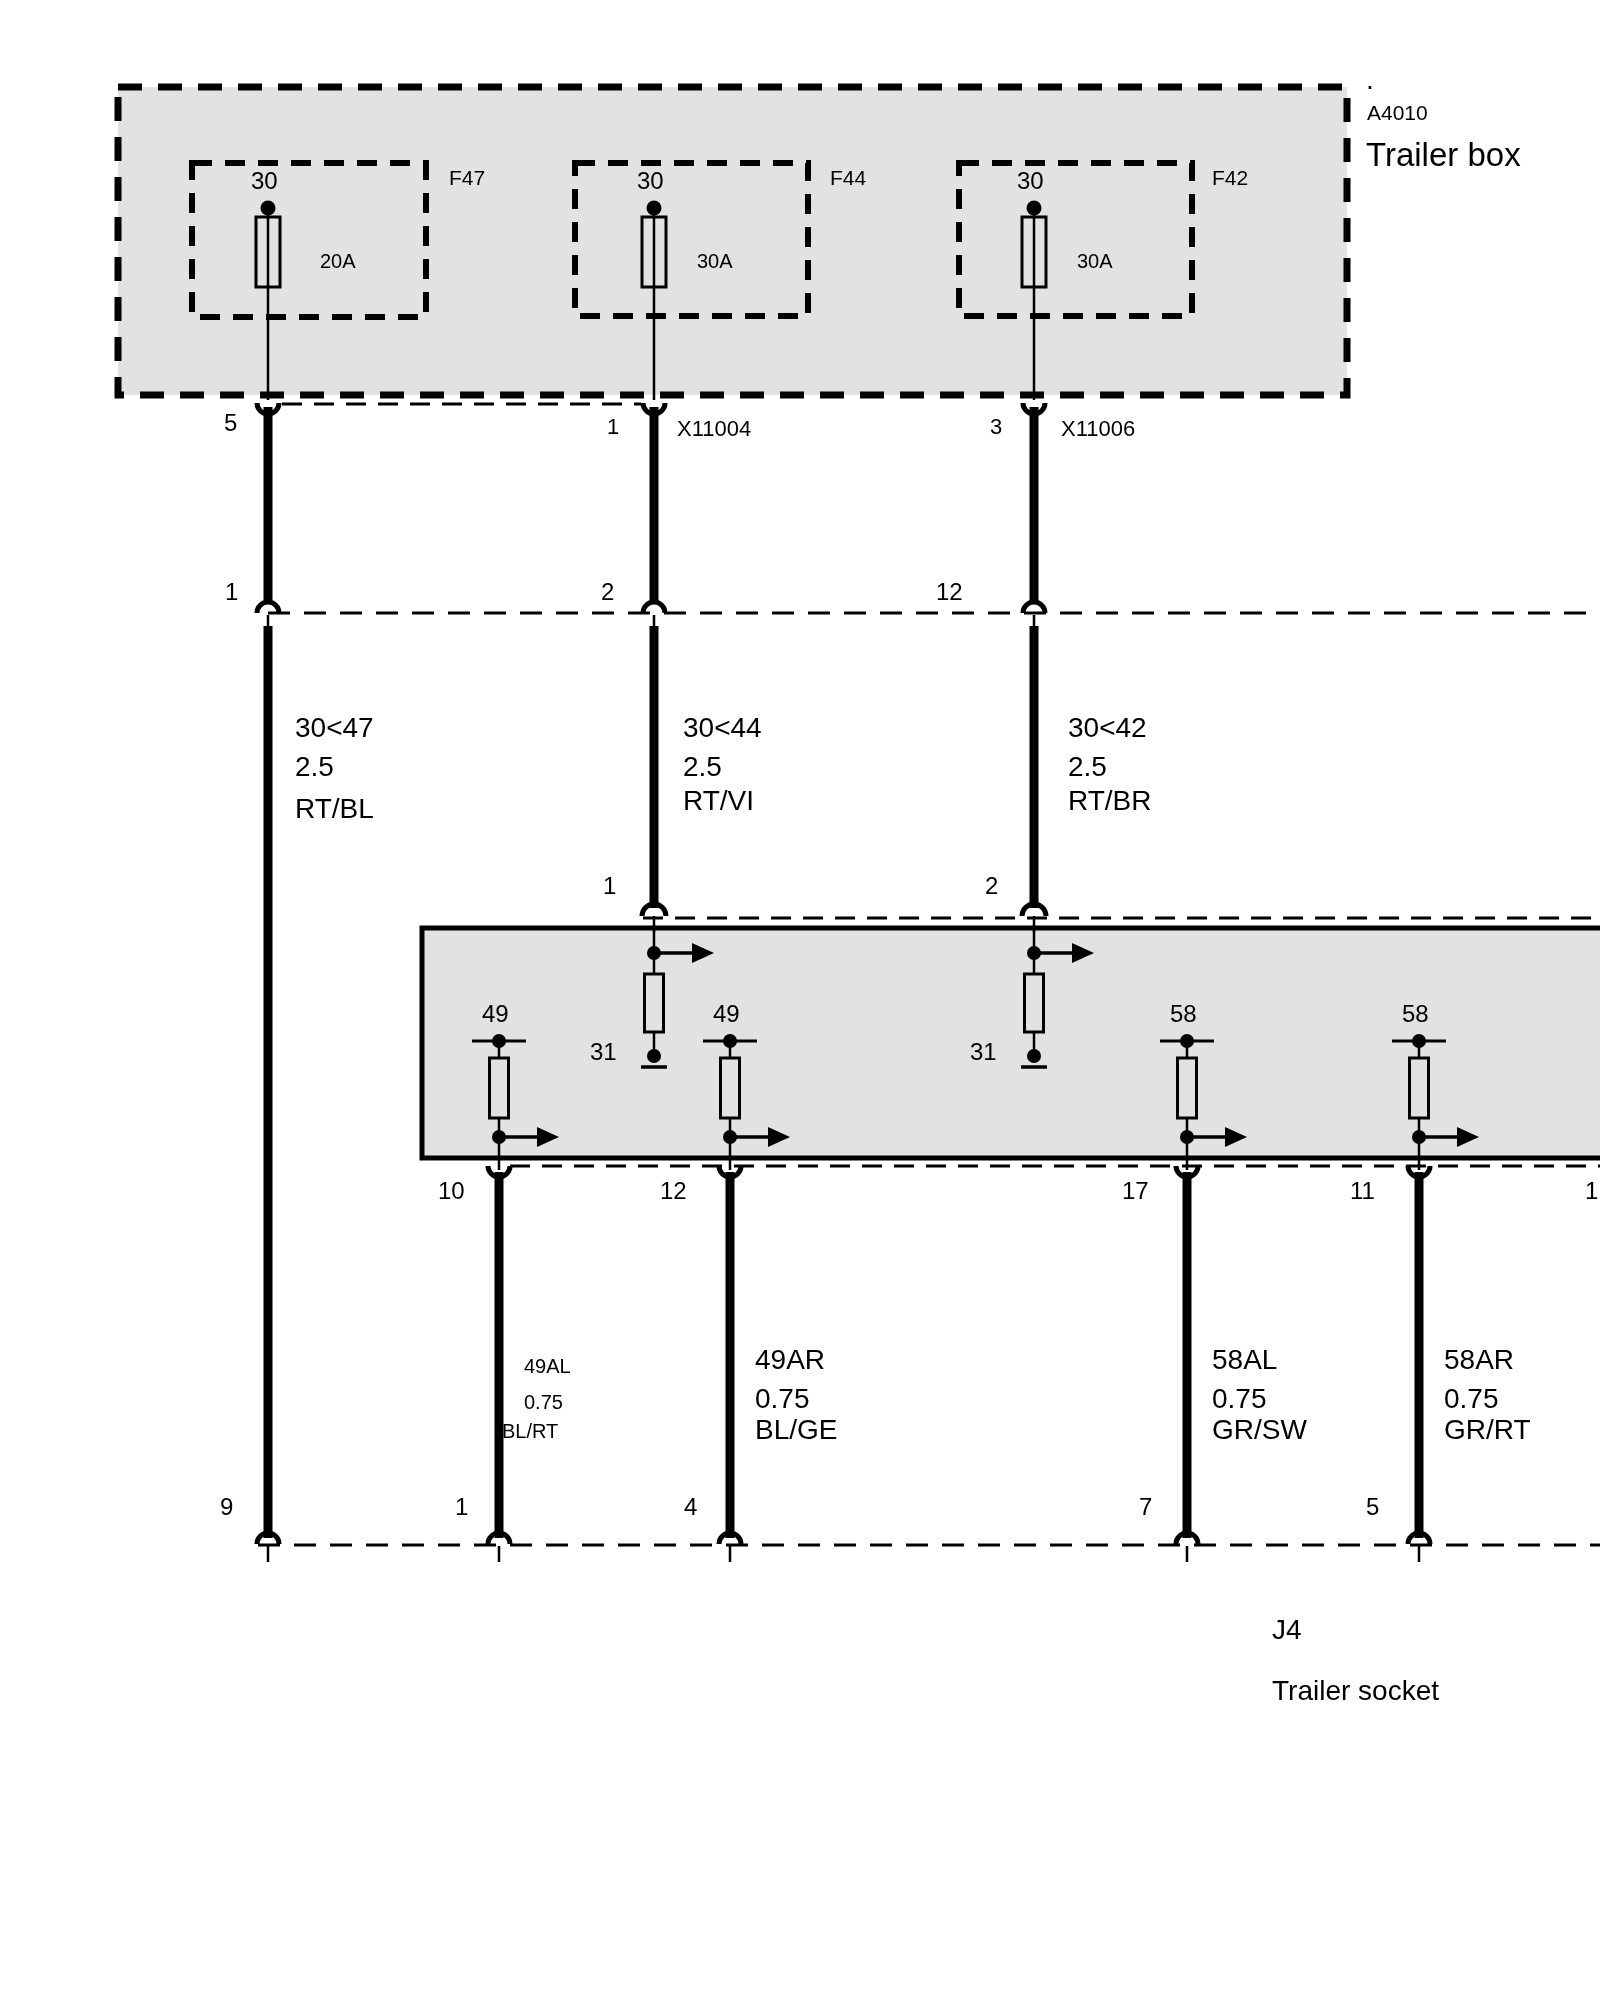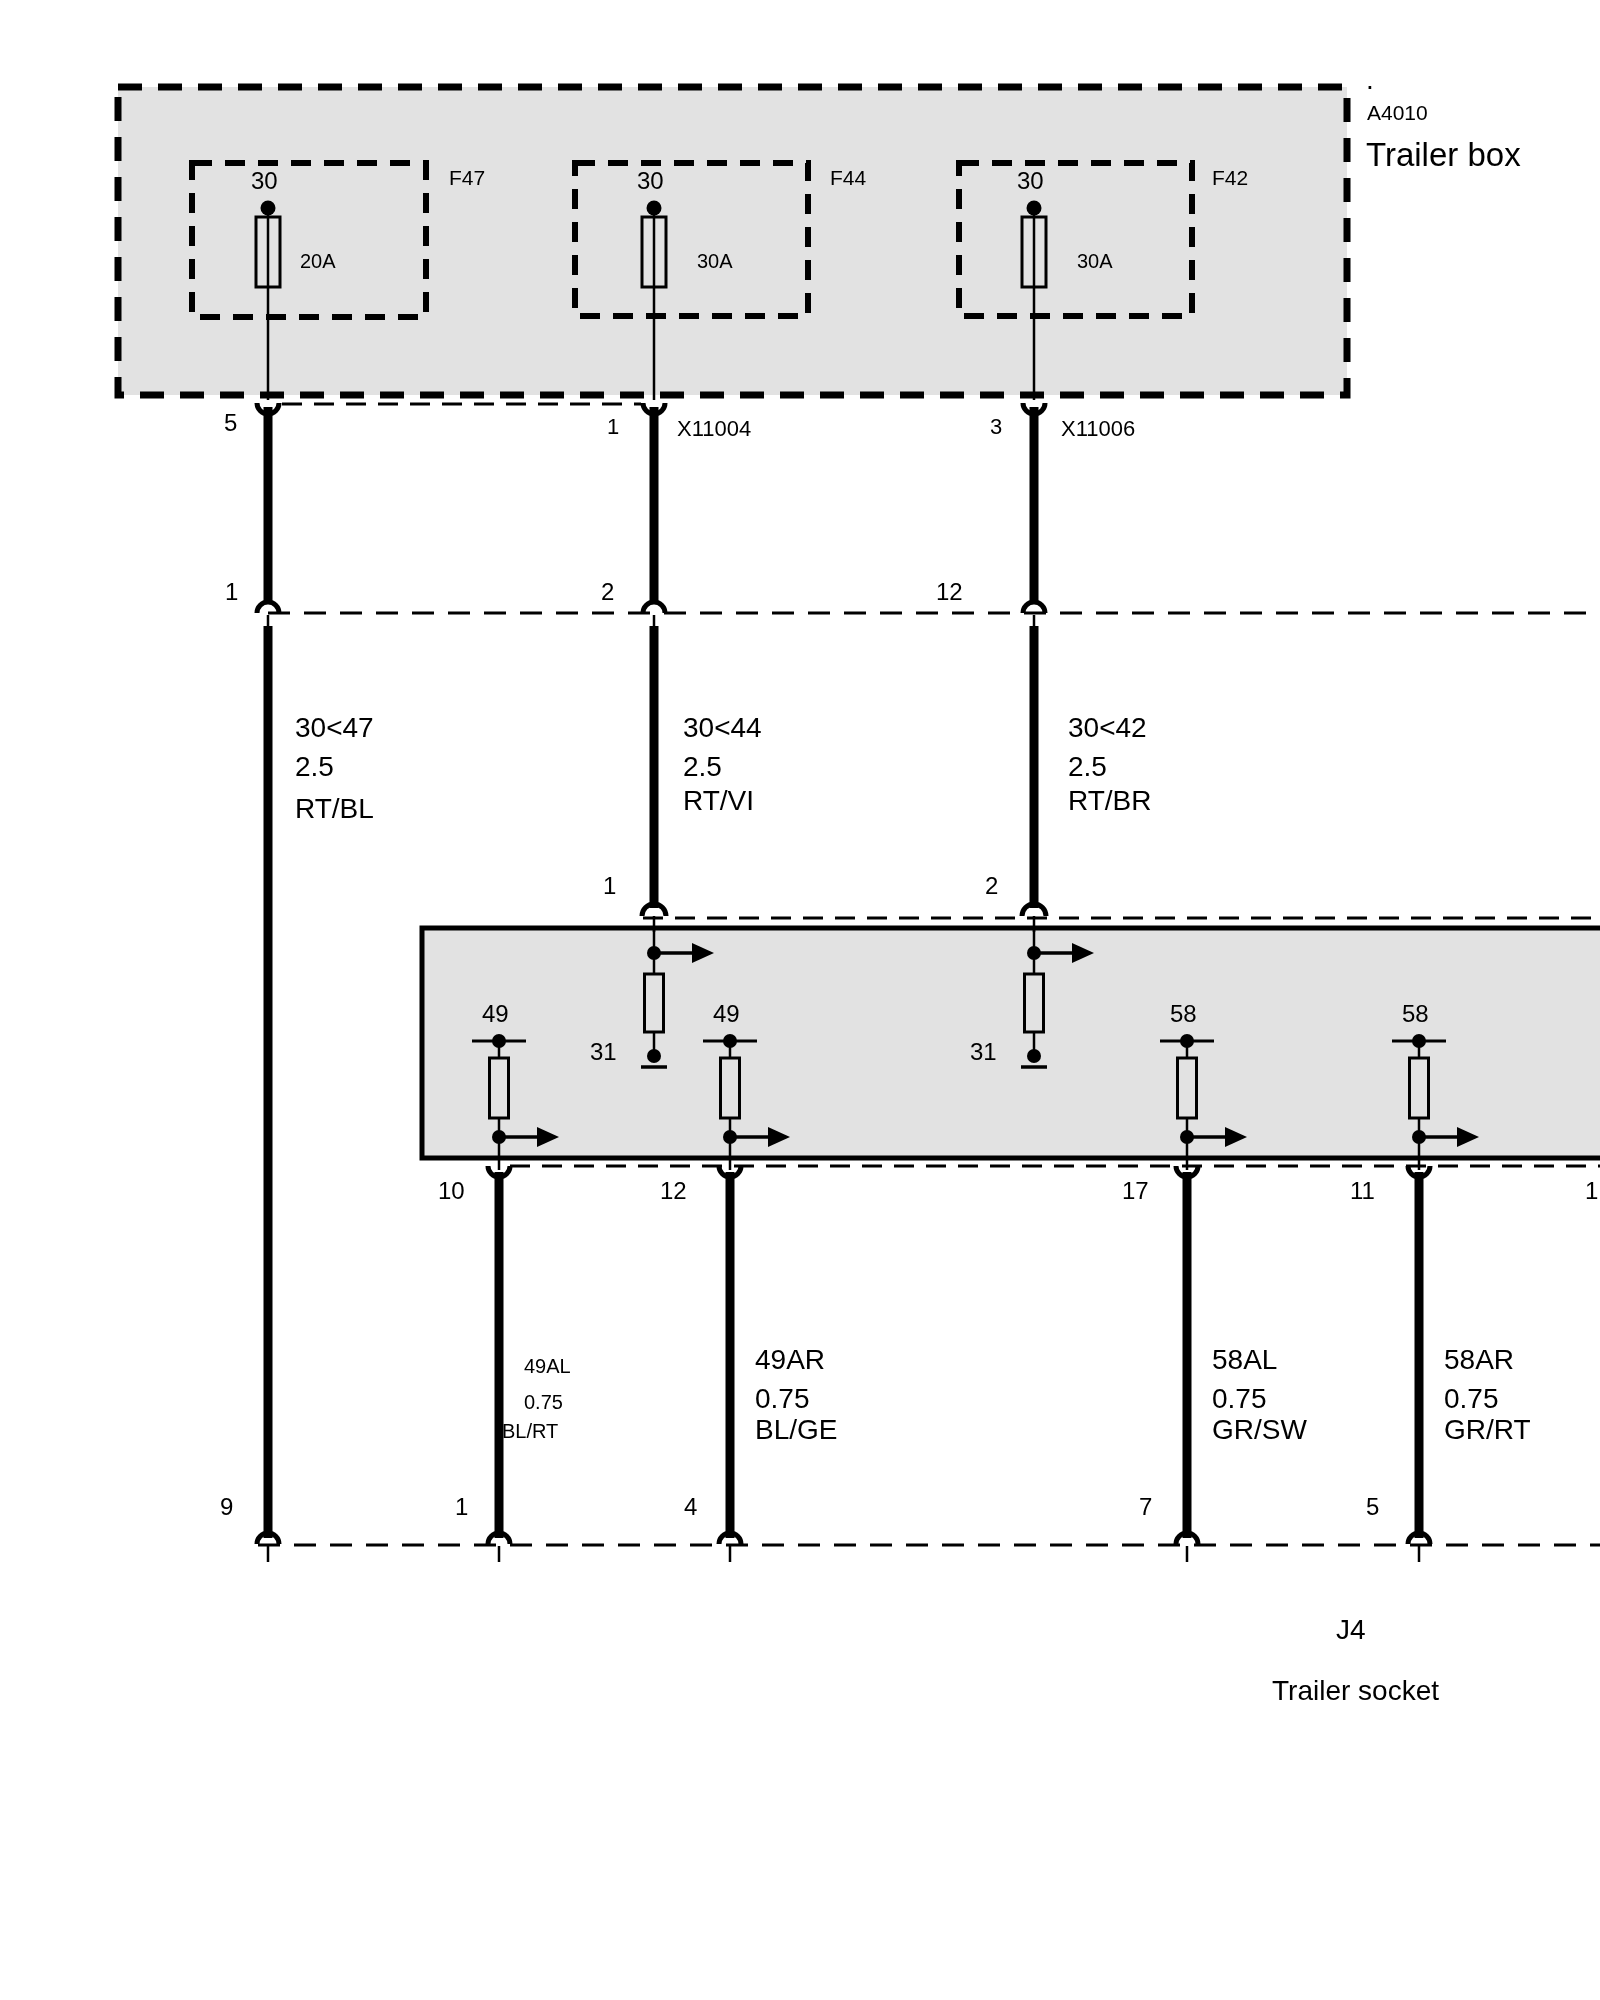--- a/index.html
+++ b/index.html
@@ -177,21 +177,21 @@
 </svg>
 
 <div class="lbl f28" style="left:1366px;top:66px;">.</div>
 <div class="lbl f21" style="left:1367px;top:102px;">A4010</div>
 <div class="lbl f33" style="left:1366px;top:138px;">Trailer box</div>
 
 <div class="lbl f30" style="left:251px;top:169px;">30</div>
 <div class="lbl f30" style="left:637px;top:169px;">30</div>
 <div class="lbl f30" style="left:1017px;top:169px;">30</div>
 
-<div class="lbl f20" style="left:300px;top:251px;text-align:center;">20A</div>
+<div class="lbl f20" style="left:320px;top:251px;text-align:center;">20A</div>
 <div class="lbl f20" style="left:697px;top:251px;">30A</div>
 <div class="lbl f20" style="left:1077px;top:251px;">30A</div>
 
 <div class="lbl f21" style="left:449px;top:167px;">F47</div>
 <div class="lbl f21" style="left:830px;top:167px;">F44</div>
 <div class="lbl f21" style="left:1212px;top:167px;">F42</div>
 
 <div class="lbl f30" style="left:224px;top:411px;">5</div>
 <div class="lbl f22" style="left:607px;top:416px;">1</div>
 <div class="lbl f22" style="left:677px;top:418px;">X11004</div>
@@ -240,16 +240,16 @@
 <div class="lbl f28" style="left:1444px;top:1346px;">58AR</div>
 <div class="lbl f28" style="left:1444px;top:1385px;">0.75</div>
 <div class="lbl f28" style="left:1444px;top:1416px;">GR/RT</div>
 
 <div class="lbl f30" style="left:220px;top:1495px;">9</div>
 <div class="lbl f30" style="left:455px;top:1495px;">1</div>
 <div class="lbl f30" style="left:684px;top:1495px;">4</div>
 <div class="lbl f30" style="left:1139px;top:1495px;">7</div>
 <div class="lbl f30" style="left:1366px;top:1495px;">5</div>
 
-<div class="lbl f28" style="left:1336px;top:1616px;">J4</div>
+<div class="lbl f28" style="left:1272px;top:1616px;">J4</div>
 <div class="lbl f28" style="left:1272px;top:1648px;margin-top:29px;">Trailer socket</div>
 
 </div>
 
 </body></html>

